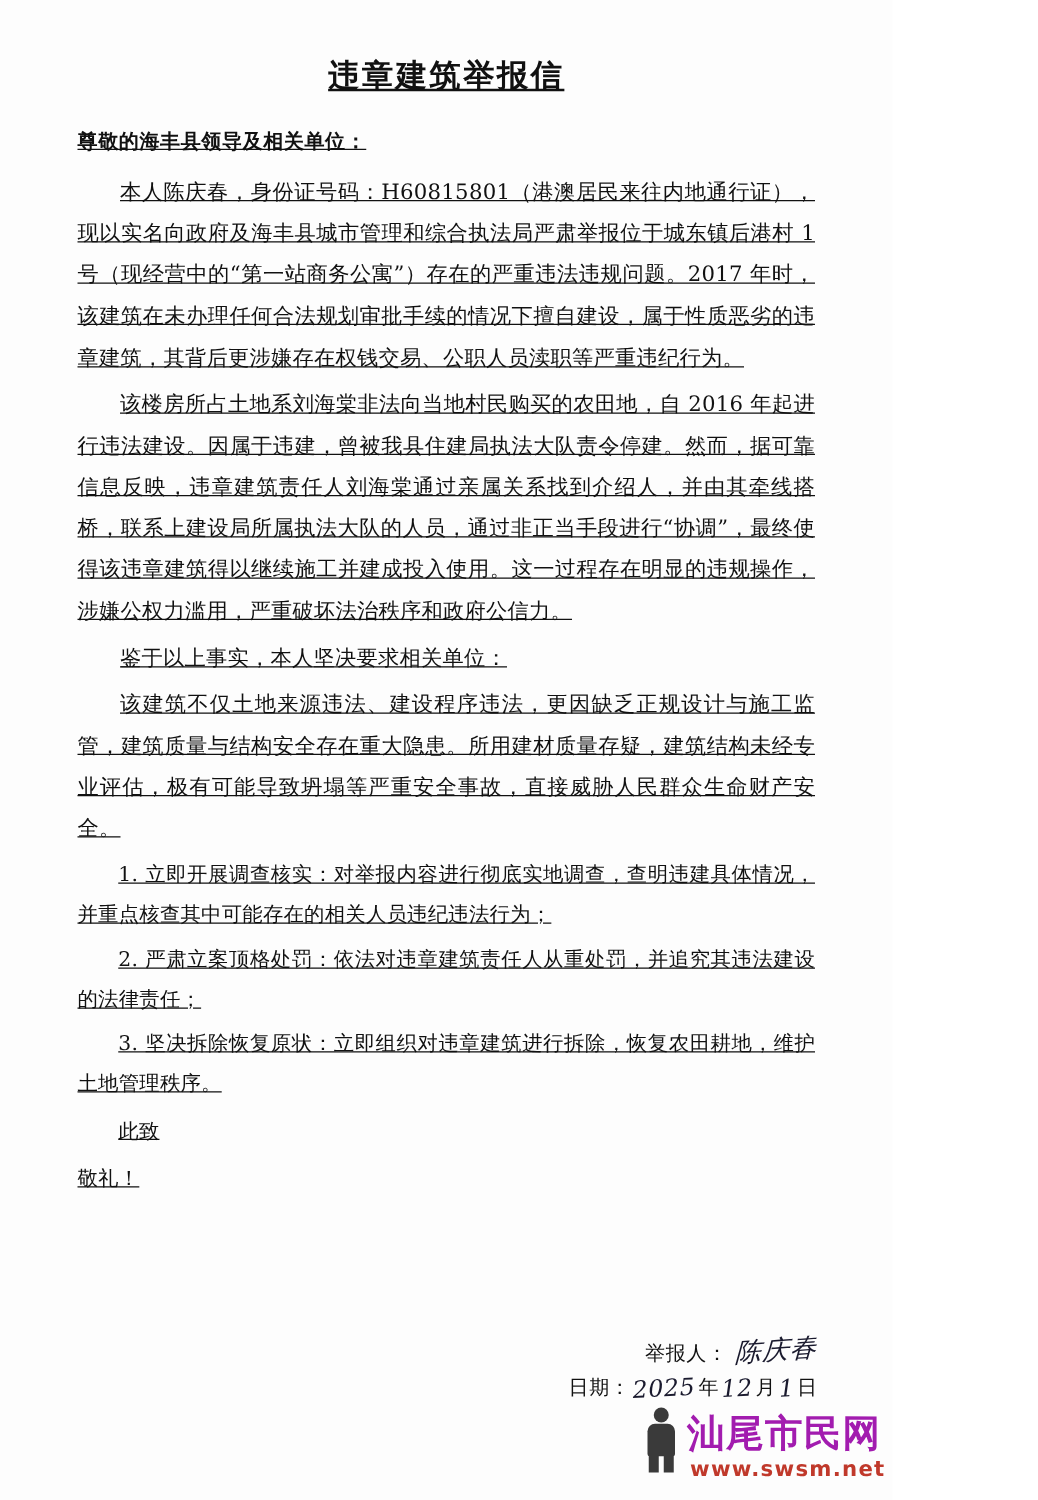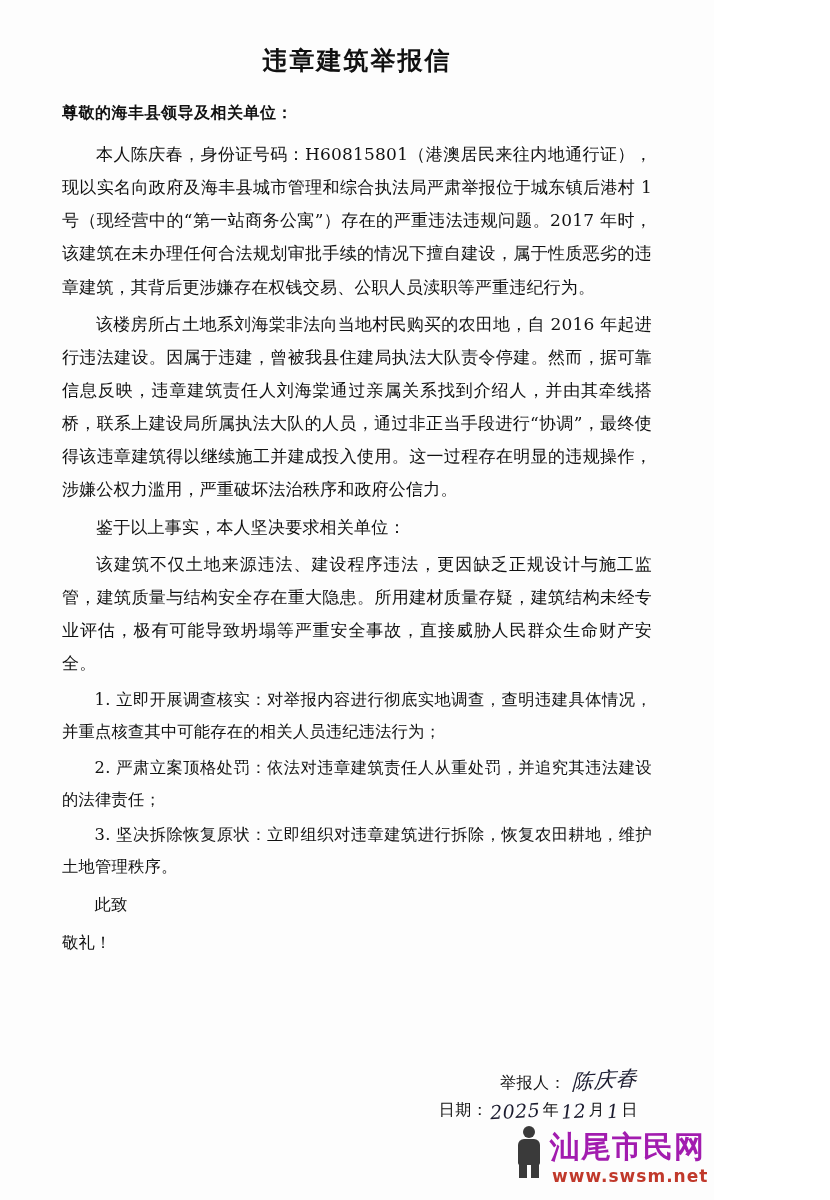--- a/index.html
+++ b/index.html
@@ -15,20 +15,21 @@
     font-family: "DejaVu Serif", "Liberation Serif", serif;
     color: #111111;
   }
   .page {
     position: relative;
     width: 714px;
     height: 1200px;
     background: #fdfdfd;
     box-sizing: border-box;
     padding: 30px 62px 0 62px;
+    text-decoration: underline;
   }
   .doc-title {
     text-align: center;
     font-size: 25px;
     font-weight: bold;
     letter-spacing: 2px;
     margin: 14px 0 26px 0;
     font-family: "DejaVu Serif", "Liberation Serif", serif;
   }
   .salutation {
@@ -60,21 +61,21 @@
     line-height: 1.95;
     margin: 6px 0 0 0;
     text-indent: 2em;
     letter-spacing: 0.2px;
   }
   .closing-line.flush {
     text-indent: 0;
   }
   .signature-block {
     position: absolute;
-    right: 76px;
+    right: 60px;
     bottom: 70px;
     width: 300px;
     text-align: left;
     font-size: 16px;
   }
   .sig-row {
     display: flex;
     align-items: flex-end;
     justify-content: flex-end;
     margin-bottom: 6px;

